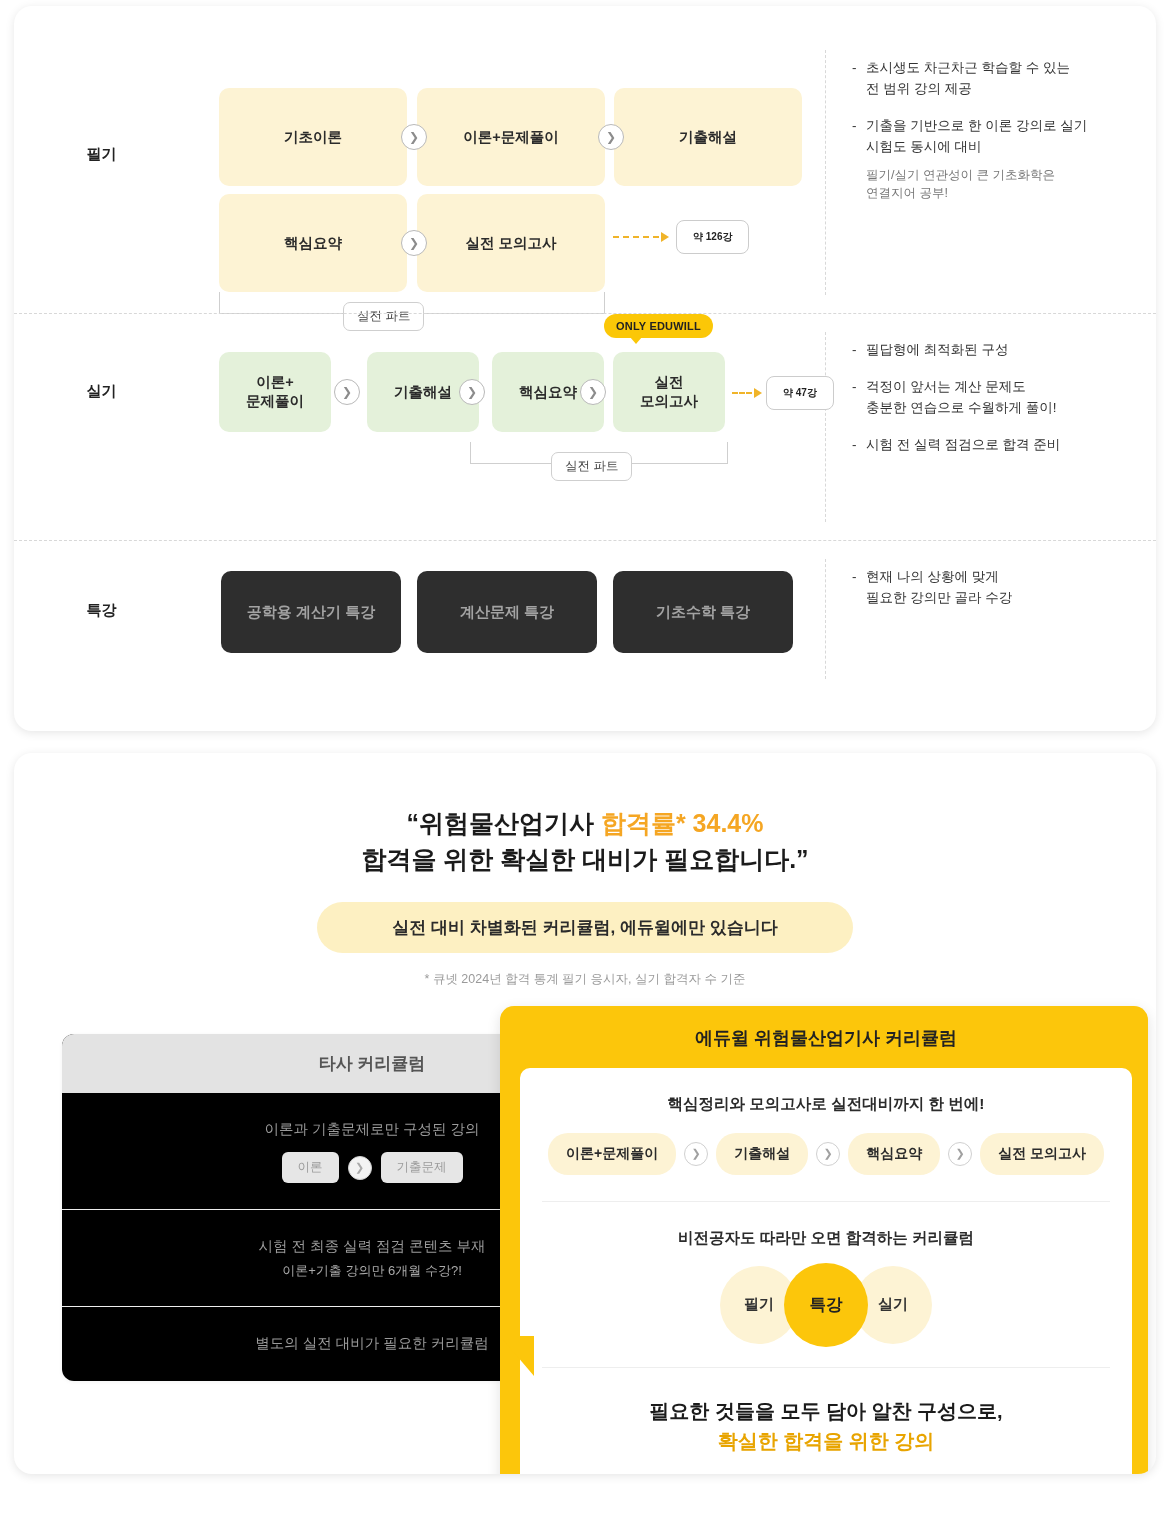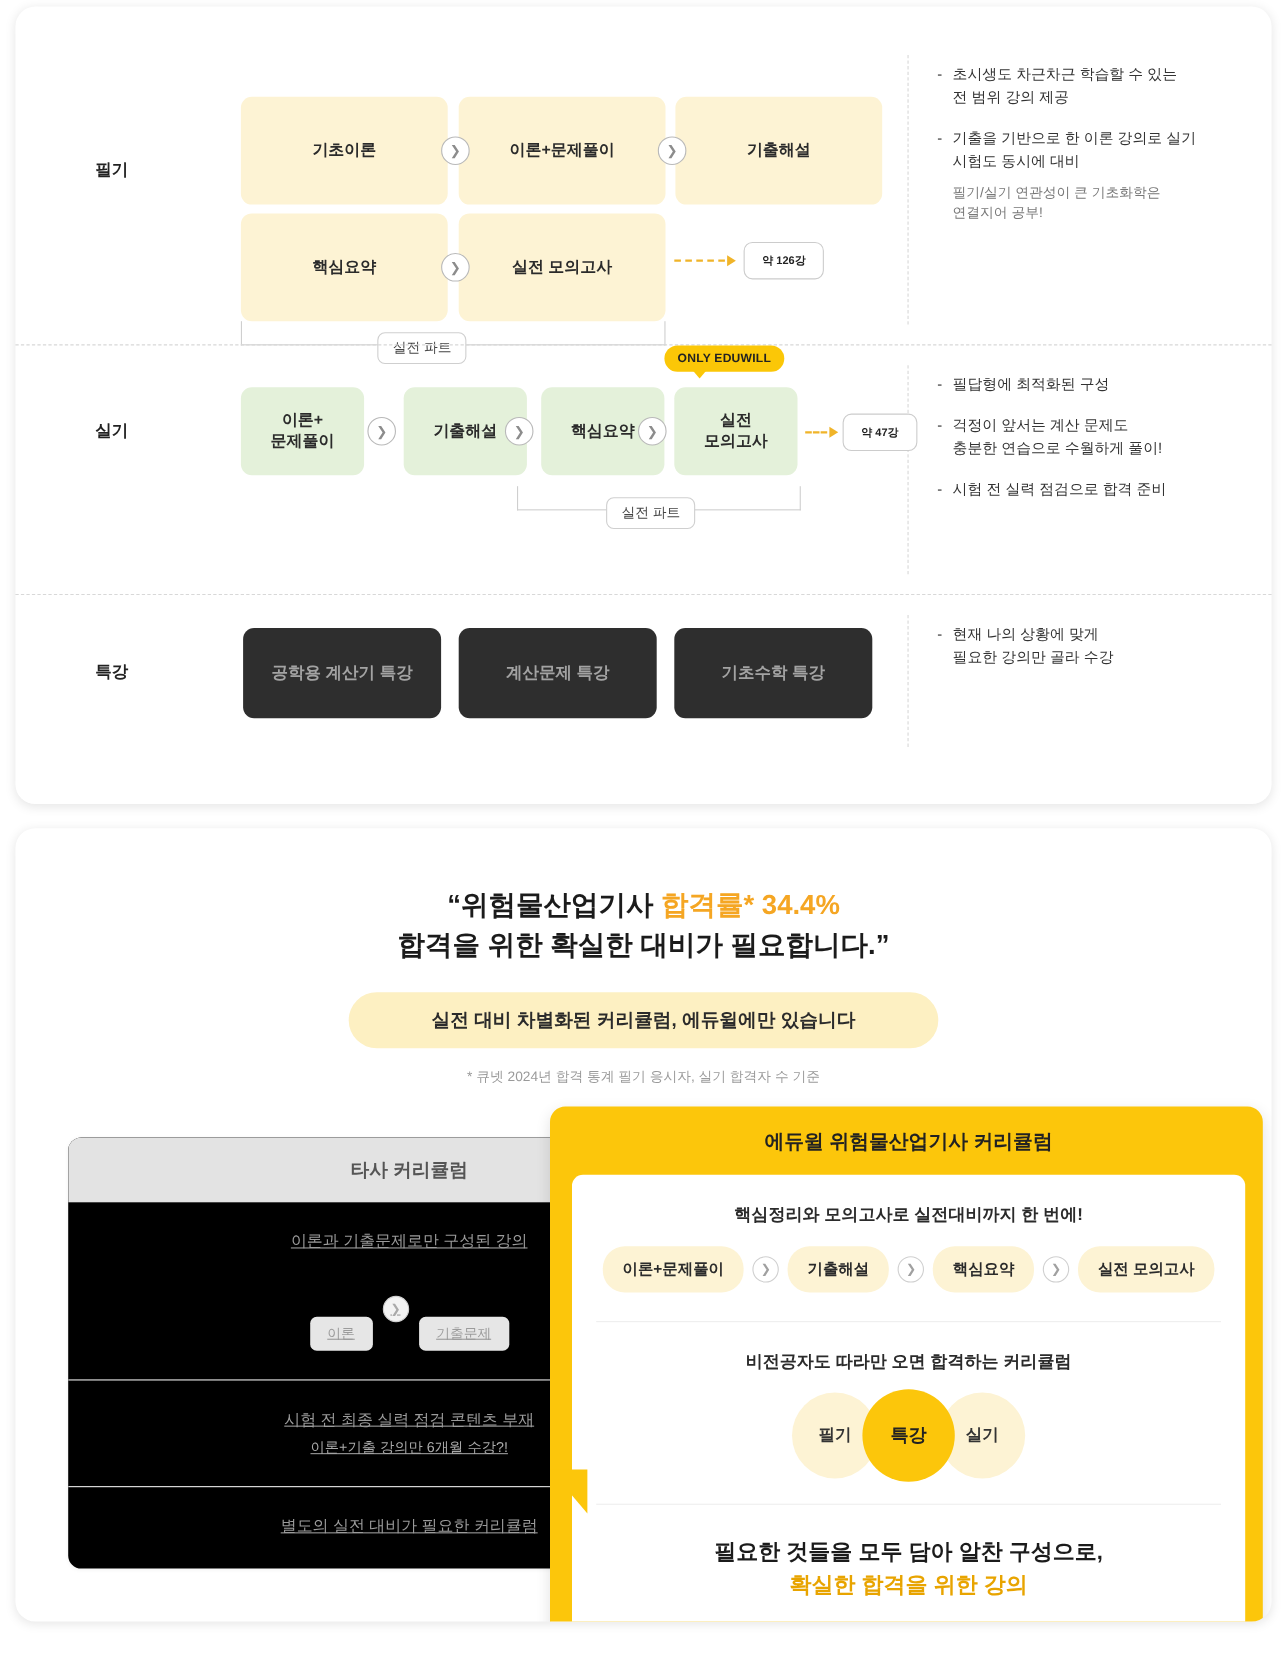--- a/index.html
+++ b/index.html
@@ -256,33 +256,31 @@
     font-size: 17px;
     font-weight: 800;
     color: #555;
     padding: 18px 0;
   }
   .other-item {
     border-bottom: 1px solid #ededed;
     text-align: center;
     padding: 26px 0;
     color: #9b9b9b;
-    text-decoration: underline;
   }
   .other-item:last-child { border-bottom: none; }
   .other-item .t1 { font-size: 14.5px; line-height: 1.5; }
   .other-item .t2 { font-size: 13px; margin-top: 4px; color: #aaa; }
   .mini-flow { display: flex; align-items: center; justify-content: center; gap: 9px; margin-top: 12px; }
   .mini-chip {
     background: #e6e6e6;
     color: #9b9b9b;
     font-size: 12.5px;
     border-radius: 6px;
     padding: 7px 16px;
-    margin-top: 45px;
   }
   .mini-arrow {
     width: 24px; height: 24px; border-radius: 50%;
     border: 1.3px solid #cfcfcf; background: #f3f3f3;
     display: flex; align-items: center; justify-content: center;
     font-size: 11px; color: #aaa;
   }
 
   .edu-panel {
     position: absolute;

